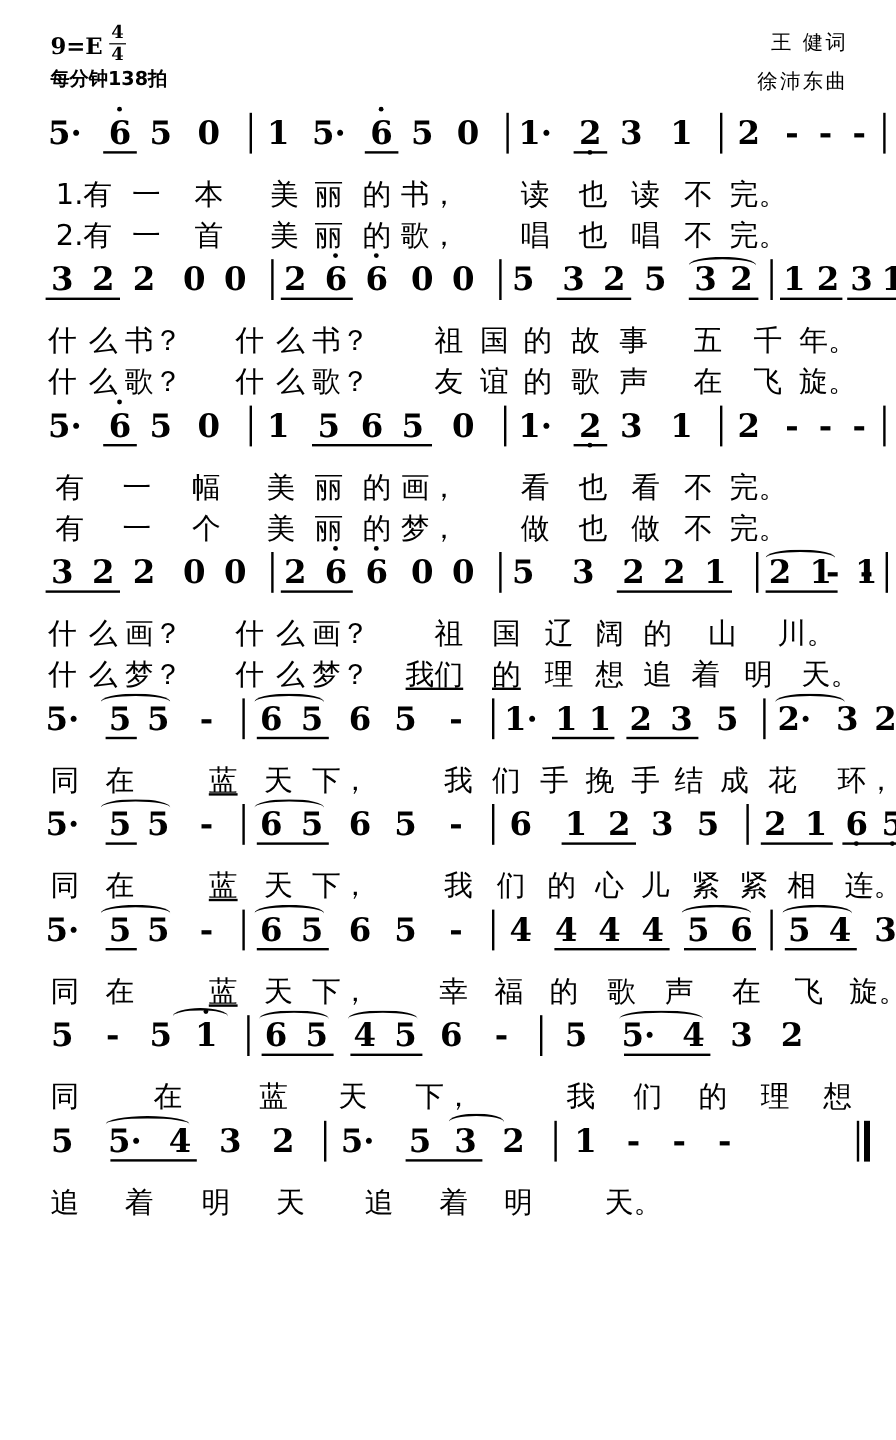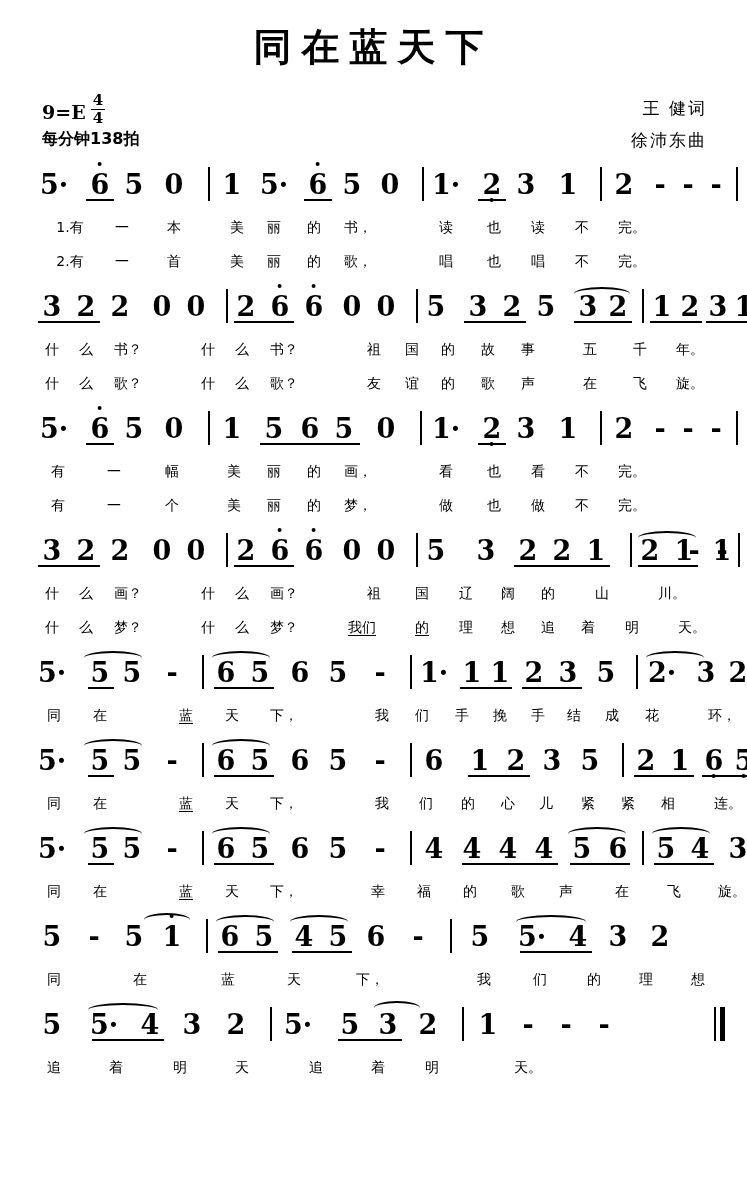--- a/index.html
+++ b/index.html
@@ -142,40 +142,39 @@
   .slur {
     position: absolute;
     border-top: 2px solid #000;
     border-radius: 50%;
     height: 12px;
     top: -4px;
   }
   .lyrics-row {
     position: relative;
     height: 34px;
-    font-size: 14px;
+    font-size: 24px;
     font-family: "DejaVu Sans", sans-serif;
     white-space: nowrap;
   }
   .lyrics-row .w {
     position: absolute;
     top: 4px;
     transform: translateX(-50%);
   }
   .underline-word {
     text-decoration: underline;
     text-underline-offset: 3px;
   }
 </style>
 </head>
 <body>
 
 <div class="sheet">
 
-  <div class="title">同在蓝天下</div>
 
   <div class="meta">
     <div class="key-sig">
       <span>9=E</span>
       <span class="frac">
         <span class="num">4</span>
         <span class="den">4</span>
       </span>
     </div>
     <div class="tempo">每分钟138拍</div>

